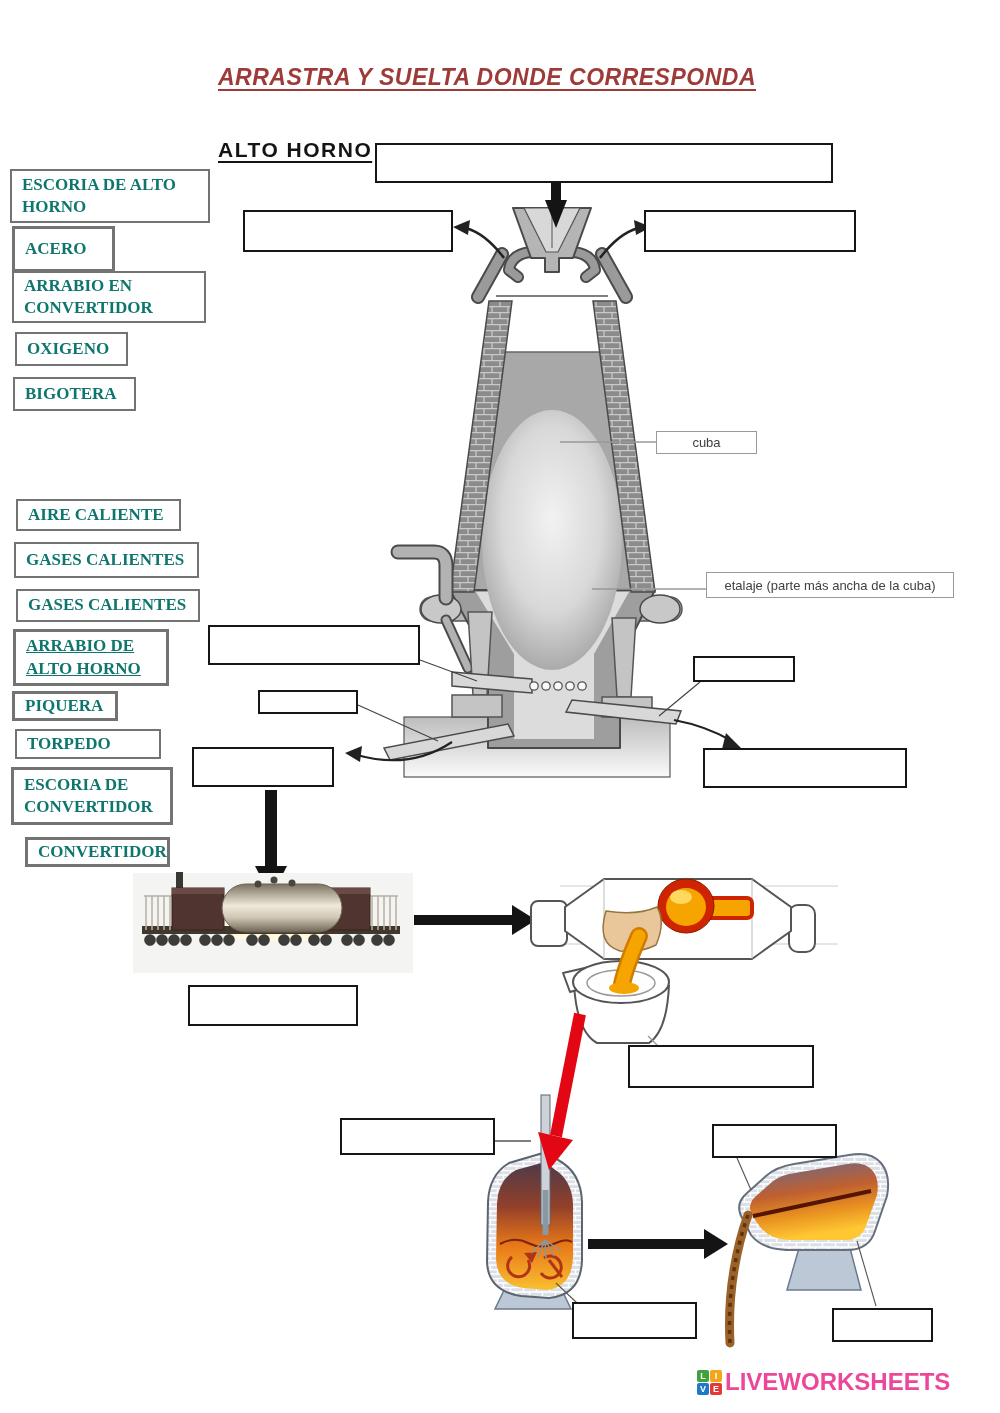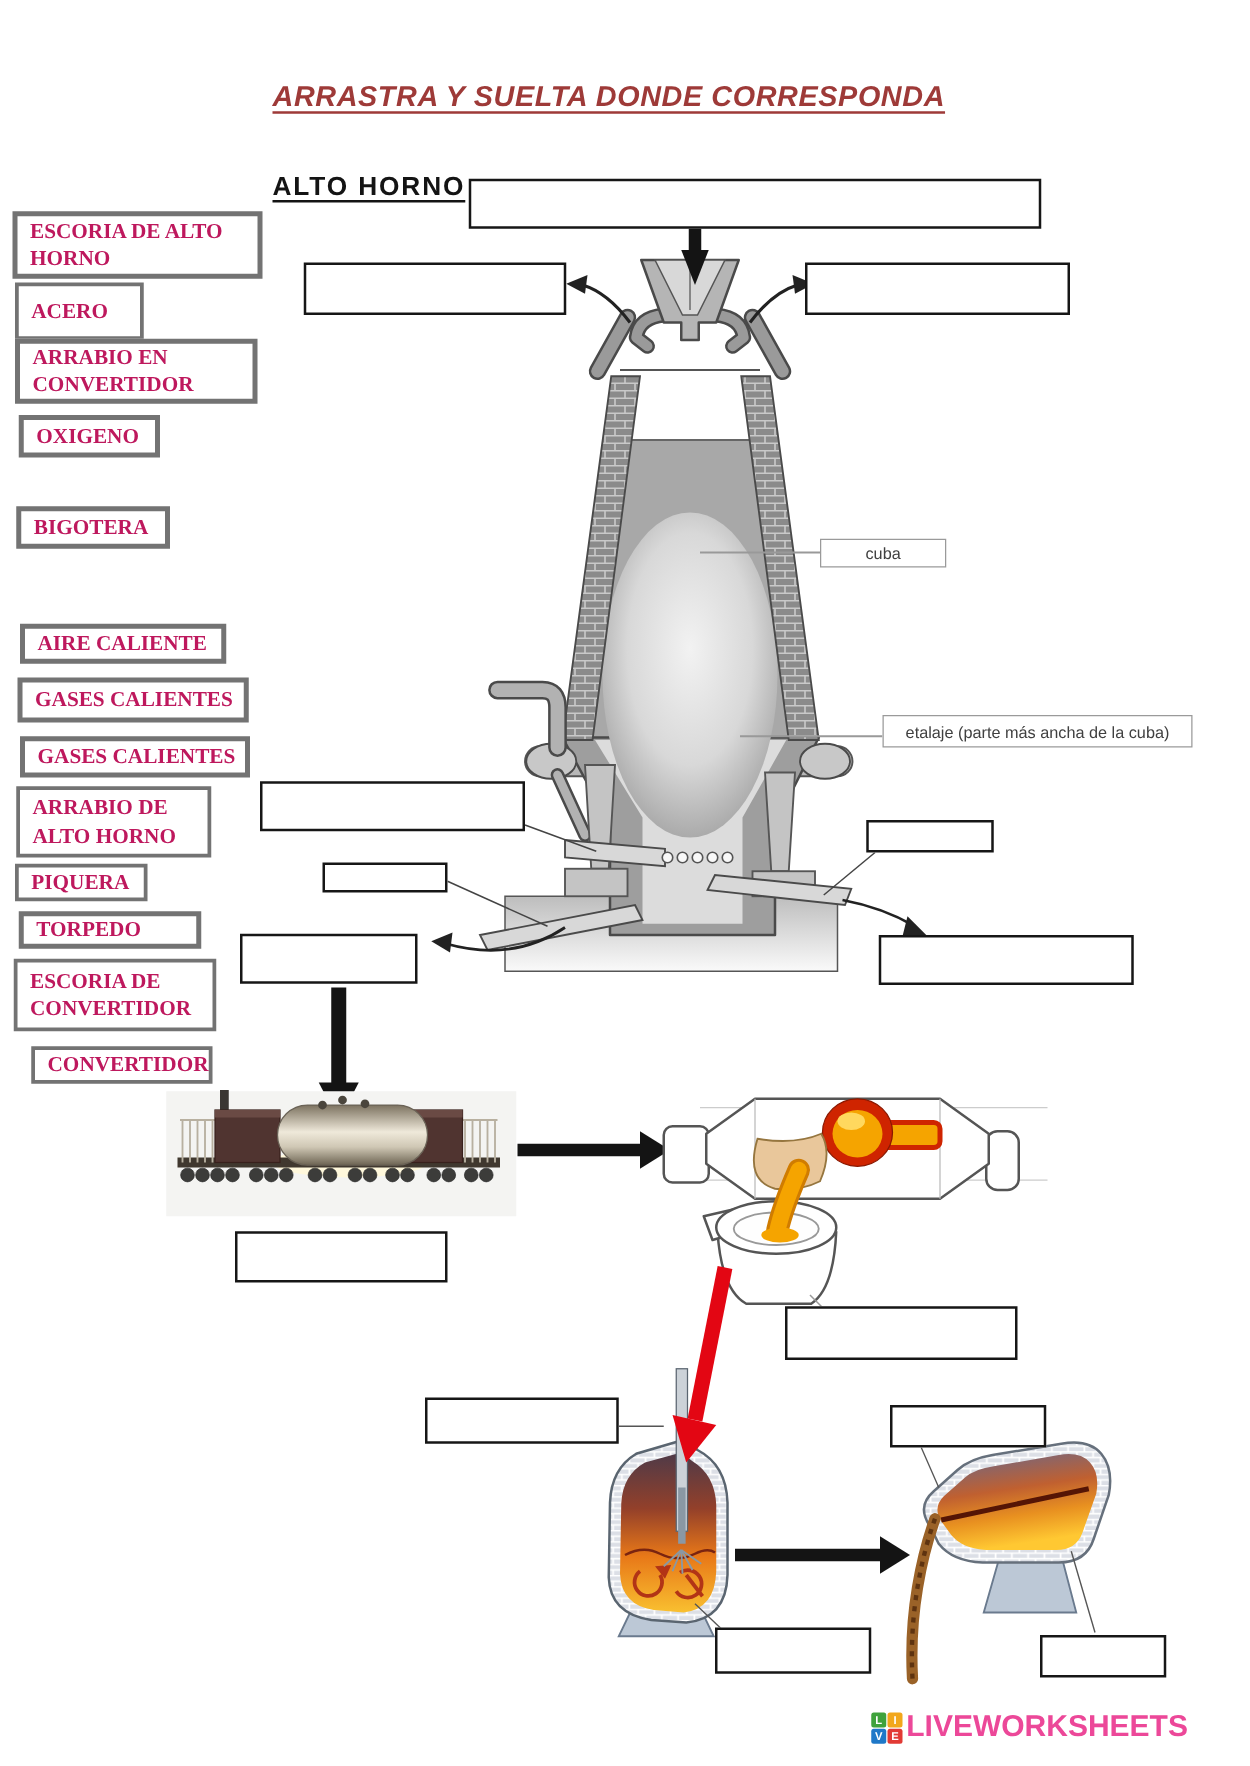--- a/index.html
+++ b/index.html
@@ -6,22 +6,22 @@
   .page{position:relative;width:1000px;height:1413px;background:#fff;overflow:hidden;
         font-family:"Liberation Sans",sans-serif;}
   .art{position:absolute;left:0;top:0;width:1000px;height:1413px;}
 
   .title{position:absolute;left:218px;top:36px;font-family:"Liberation Sans",sans-serif;
          font-size:23px;font-weight:bold;font-style:italic;color:#9e3a38;
          text-decoration:underline;text-decoration-thickness:2px;text-underline-offset:4px;letter-spacing:.5px;margin-top:28px;}
   .subtitle{position:absolute;left:218px;top:121px;font-size:21px;font-weight:bold;color:#141414;
          text-decoration:underline;text-decoration-thickness:2px;text-underline-offset:4px;letter-spacing:1.5px;}
 
-  .lbl{position:absolute;box-sizing:border-box;background:#fff;border:4px solid #737373;
-       color:#be185d;font-family:"Liberation Serif",serif;font-weight:700;font-size:17px;line-height:1.32;
+  .lbl{position:absolute;box-sizing:border-box;background:#fff;border:2px solid #737373;
+       color:#0f766e;font-family:"Liberation Serif",serif;font-weight:700;font-size:17px;line-height:1.32;
        display:flex;align-items:center;padding:2px 6px 2px 10px;}
   .b3{border-width:3px;}
 
   .drop{position:absolute;box-sizing:border-box;background:#fff;border:2px solid #161616;}
 
   .callout{position:absolute;box-sizing:border-box;background:#fff;border:1px solid #9a9a9a;
        color:#404040;font-size:13px;display:flex;align-items:center;justify-content:center;}
 
   .logo{position:absolute;left:697px;top:1368px;display:flex;align-items:center;gap:3px;}
   .logo-grid{display:grid;grid-template-columns:12px 12px;grid-auto-rows:12px;gap:1px;}
@@ -271,25 +271,25 @@
     </g>
   </svg>
 
   <h1 class="title">ARRASTRA Y SUELTA DONDE CORRESPONDA</h1>
   <h2 class="subtitle">ALTO HORNO</h2>
 
   <div class="lbl" style="left:10px;top:169px;width:200px;height:54px;">ESCORIA DE ALTO HORNO</div>
   <div class="lbl b3" style="left:12px;top:226px;width:103px;height:46px;">ACERO</div>
   <div class="lbl" style="left:12px;top:271px;width:194px;height:52px;">ARRABIO EN CONVERTIDOR</div>
   <div class="lbl" style="left:15px;top:332px;width:113px;height:34px;">OXIGENO</div>
-  <div class="lbl" style="left:13px;top:377px;width:123px;height:34px;margin-top:28px;">BIGOTERA</div>
+  <div class="lbl" style="left:13px;top:377px;width:123px;height:34px;">BIGOTERA</div>
   <div class="lbl" style="left:16px;top:499px;width:165px;height:32px;">AIRE CALIENTE</div>
   <div class="lbl" style="left:14px;top:542px;width:185px;height:36px;">GASES CALIENTES</div>
   <div class="lbl" style="left:16px;top:589px;width:184px;height:33px;">GASES CALIENTES</div>
-  <div class="lbl b3" style="left:13px;top:629px;width:156px;height:57px;">ARRABIO DE ALTO HORNO</div>
+  <div class="lbl b3" style="left:13px;top:629px;width:156px;height:57px;text-decoration:underline;">ARRABIO DE ALTO HORNO</div>
   <div class="lbl b3" style="left:12px;top:691px;width:106px;height:30px;">PIQUERA</div>
   <div class="lbl" style="left:15px;top:729px;width:146px;height:30px;">TORPEDO</div>
   <div class="lbl b3" style="left:11px;top:767px;width:162px;height:58px;">ESCORIA DE CONVERTIDOR</div>
   <div class="lbl b3" style="left:13px;top:837px;width:145px;height:30px;margin-left:12px;">CONVERTIDOR</div>
 
   <div class="drop" style="left:375px;top:143px;width:458px;height:40px;"></div>
   <div class="drop" style="left:243px;top:210px;width:210px;height:42px;"></div>
   <div class="drop" style="left:644px;top:210px;width:212px;height:42px;"></div>
   <div class="drop" style="left:208px;top:625px;width:212px;height:40px;"></div>
   <div class="drop" style="left:258px;top:690px;width:100px;height:24px;"></div>

